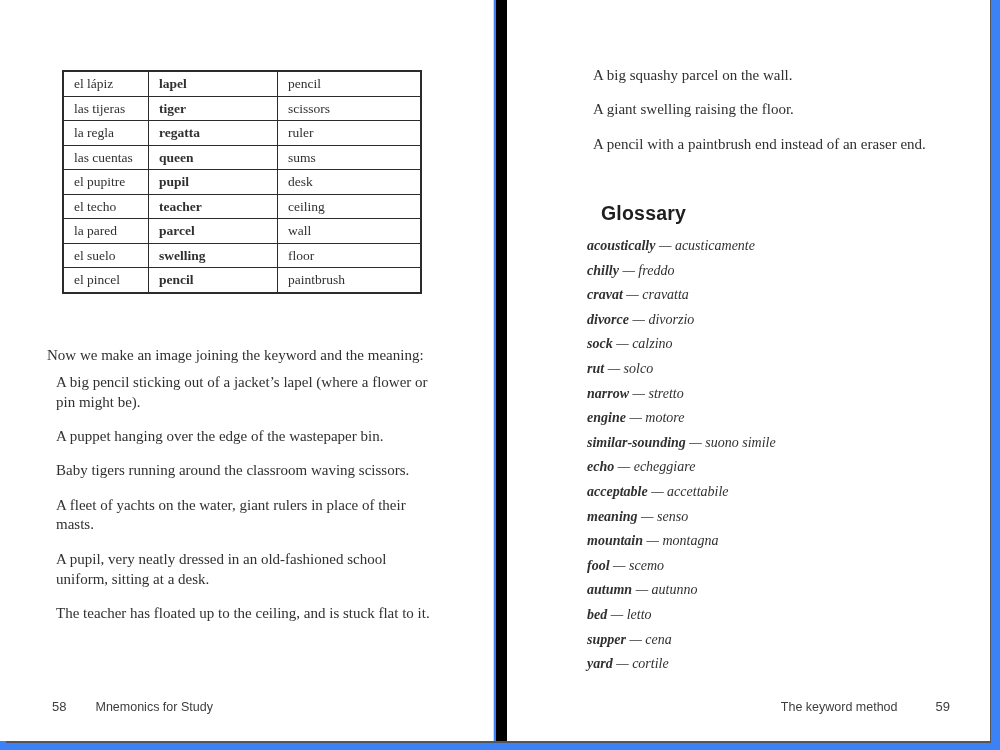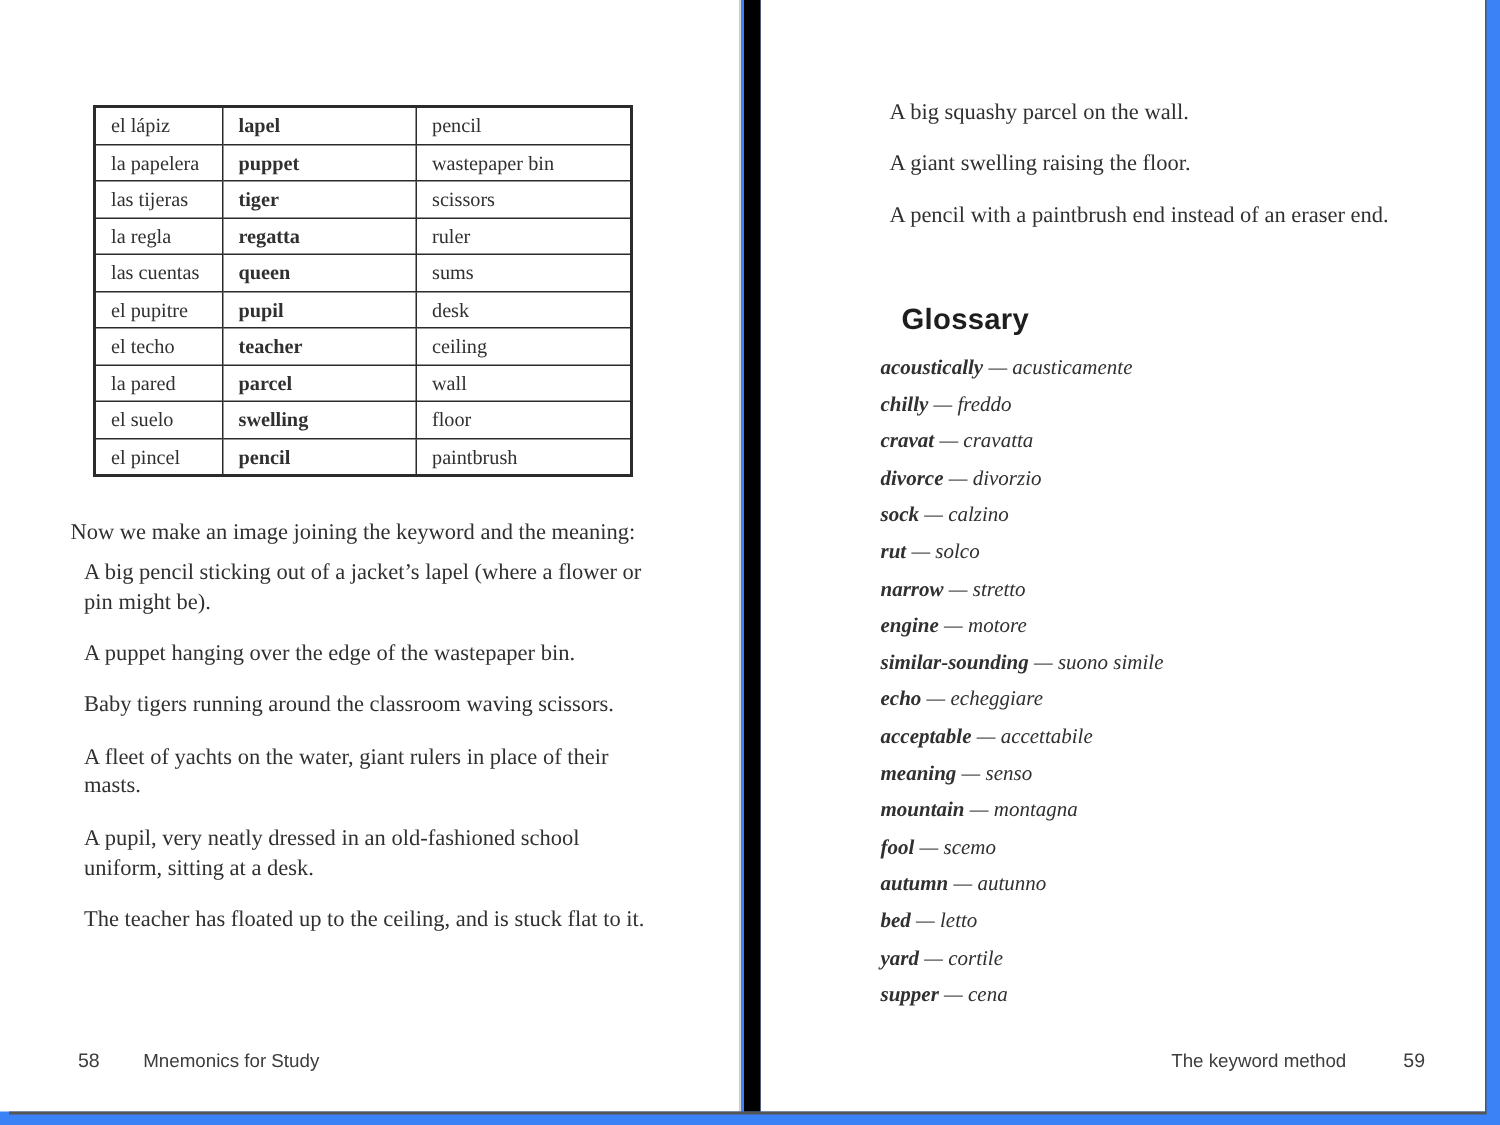--- a/index.html
+++ b/index.html
@@ -91,25 +91,20 @@
   <div class="page page-left">
 
     <div class="vtable">
 
         <div class="trow">
           <div class="tcell c1">el lápiz</div>
           <div class="tcell c2">lapel</div>
           <div class="tcell c3">pencil</div>
         </div>
 
-        <div class="trow">
-          <div class="tcell c1">la papelera</div>
-          <div class="tcell c2">puppet</div>
-          <div class="tcell c3">wastepaper bin</div>
-        </div>
 
         <div class="trow">
           <div class="tcell c1">las tijeras</div>
           <div class="tcell c2">tiger</div>
           <div class="tcell c3">scissors</div>
         </div>
 
         <div class="trow">
           <div class="tcell c1">la regla</div>
           <div class="tcell c2">regatta</div>
@@ -217,23 +212,23 @@
         <div class="gloss-entry"><b>meaning</b> <span>—</span> <span>senso</span></div>
 
         <div class="gloss-entry"><b>mountain</b> <span>—</span> <span>montagna</span></div>
 
         <div class="gloss-entry"><b>fool</b> <span>—</span> <span>scemo</span></div>
 
         <div class="gloss-entry"><b>autumn</b> <span>—</span> <span>autunno</span></div>
 
         <div class="gloss-entry"><b>bed</b> <span>—</span> <span>letto</span></div>
 
+        <div class="gloss-entry"><b>supper</b> <span>—</span> <span>cena</span></div>
+
         <div class="gloss-entry"><b>yard</b> <span>—</span> <span>cortile</span></div>
-
-        <div class="gloss-entry"><b>supper</b> <span>—</span> <span>cena</span></div>
       </div>
 
     <div class="footer footer-right">
       <span>The keyword method</span>
       <span class="pg-num">59</span>
     </div>
   </div>
 
   <div class="gutter-shadow"></div>
   <div class="gutter-bar"></div>

